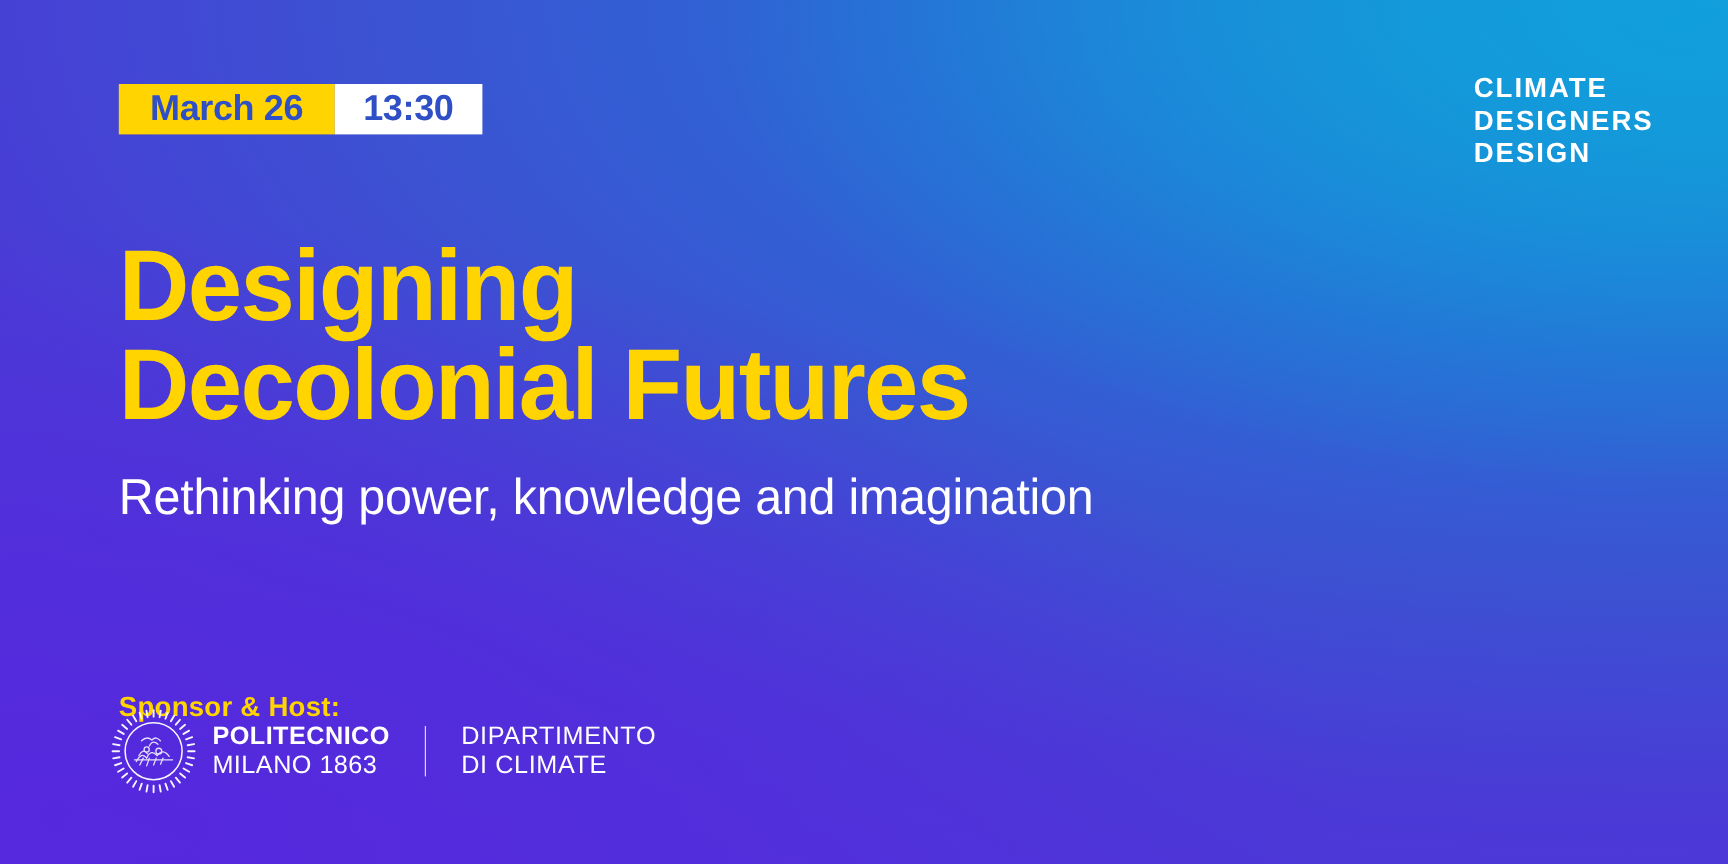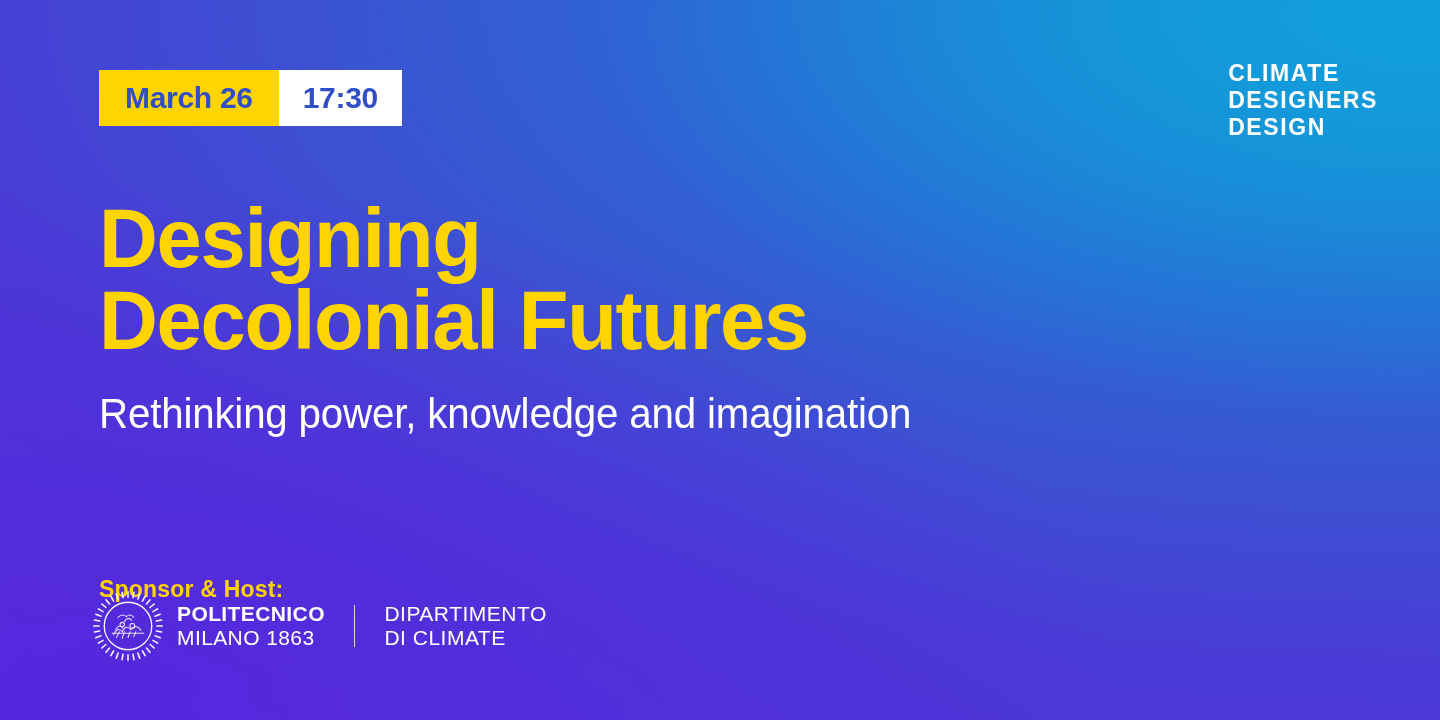--- a/index.html
+++ b/index.html
@@ -25,21 +25,21 @@
     background:
       radial-gradient(120% 120% at 8% 95%, rgba(86,38,222,.85) 0%, rgba(86,38,222,0) 58%),
       radial-gradient(100% 100% at 97% 3%, rgba(16,158,220,.9) 0%, rgba(16,158,220,0) 55%);
     pointer-events:none;
   }
   .layer{ position:relative; z-index:2; width:100%; height:100%; }
 
   
   .date-badge{
     position:absolute; left:99px; top:70px;
-    display:flex; align-items:stretch; height:56px;
+    display:flex; align-items:stretch; height:42px;
   }
   .date-badge .seg{
     display:flex; align-items:center; justify-content:center;
     font-weight:700; font-size:30px; letter-spacing:-.3px;
     color:#2f4fc7; white-space:nowrap;
   }
   .date-badge .seg-date{ background:#ffd400; padding:0 26px; }
   .date-badge .seg-time{ background:#ffffff; padding:0 24px; }
 
   
@@ -121,21 +121,21 @@
   .venue .venue-address{ font-weight:300; }
 </style>
 </head>
 <body>
 
 <div class="poster">
   <div class="layer">
 
     <div class="date-badge">
       <div class="seg seg-date">March 26</div>
-      <div class="seg seg-time">17:30</div>
+      <div class="seg seg-time">13:30</div>
     </div>
 
     <div class="brand">
       <div>CLIMATE</div>
       <div>DESIGNERS</div>
       <div>DESIGN</div>
     </div>
 
     <h1 class="headline">
       <span class="hl-line">Designing</span>

